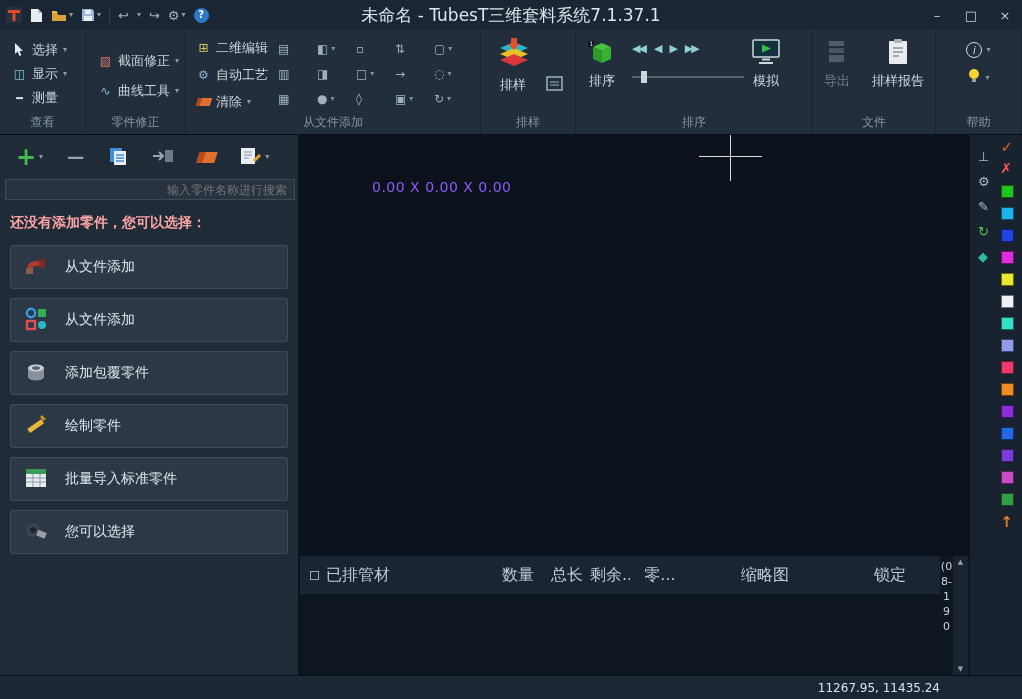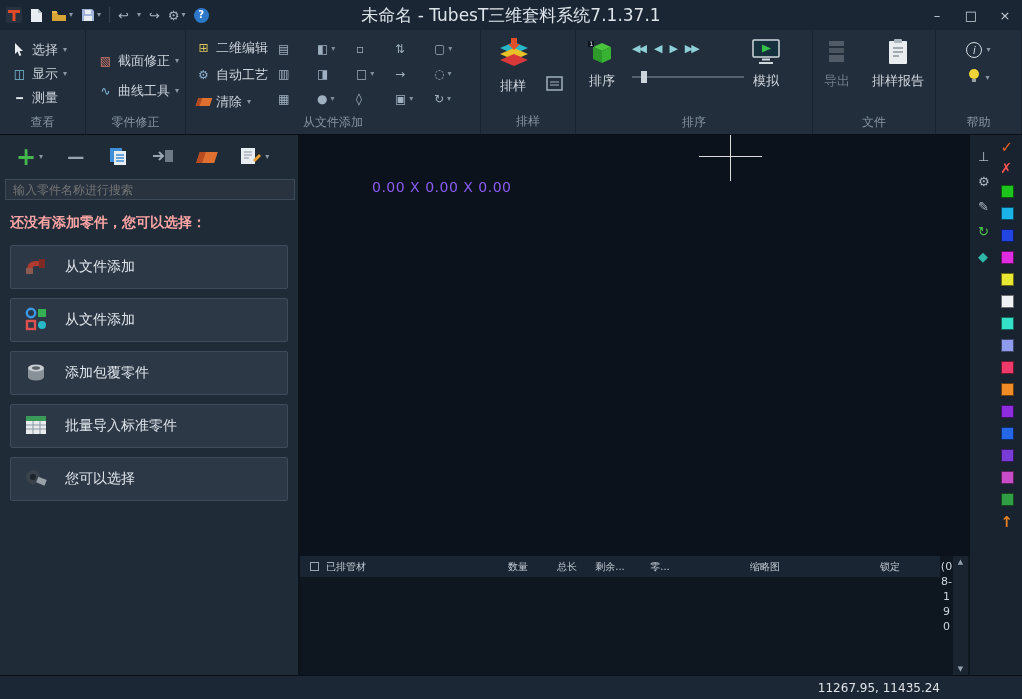--- a/index.html
+++ b/index.html
@@ -19,21 +19,21 @@
   .win-controls { position:absolute; right:0; top:0; height:30px; display:flex; }
   .win-btn { width:34px; height:30px; display:flex; align-items:center; justify-content:center; color:#c8d0d8; font-size:13px; }
   .help-circle { width:15px; height:15px; border-radius:50%; background:#2d78c8; color:#fff; font-size:10px; font-weight:bold; display:flex; align-items:center; justify-content:center; }
   .tb-sep { width:1px; height:16px; background:#33414f; }
   
   .ribbon { position:absolute; top:30px; left:0; width:100%; height:105px; background:#222e3c; display:flex; border-bottom:1px solid #0a0f16; }
   .rgroup { height:100%; border-right:1px solid #19232f; display:flex; flex-direction:column; }
   .rg-content { flex:1; position:relative; }
   .rg-label { height:20px; font-size:12px; color:#8694a3; text-align:center; line-height:16px; }
   .g-view { width:86px; } .g-fix { width:100px; } .g-gfx { width:295px; }
-  .g-nest { width:95px;font-family:Liberation Mono, monospace; } .g-sort { width:237px; } .g-file { width:123px; } .g-help { width:86px; }
+  .g-nest { width:95px; } .g-sort { width:237px; } .g-file { width:123px; } .g-help { width:86px; }
   .stack { padding:8px 0 0 12px; display:flex; flex-direction:column; }
   .ritem { display:flex; align-items:center; gap:5px; height:24px; font-size:13px; color:#ccd4dc; white-space:nowrap; }
   .ric { width:15px; display:inline-flex; justify-content:center; font-size:12px; }
   .ic-display { color:#7cc0d8; } .ic-measure { color:#e4e9ee; font-size:11px; }
   .ic-section { color:#d07a6a; } .ic-curve { color:#84b8dc; }
   .ic-edit2d { color:#d8c65a; } .ic-auto { color:#8fb2d0; }
   .eraser-ic { width:14px; height:8px; background:#e07030; transform:skewX(-18deg); border-left:4px solid #b04820; }
   .g-fix .stack { padding-top:16px; } .g-fix .ritem { height:30px; }
   .gfx-flex { display:flex; padding:6px 2px 0 10px; }
   .gfx-text { display:flex; flex-direction:column; gap:3px; }
@@ -55,33 +55,33 @@
   .help-col { display:flex; flex-direction:column; align-items:center; gap:10px; padding-top:12px; }
   .help-row { display:flex; align-items:center; gap:4px; }
   .info-circle { width:16px; height:16px; border:1.5px solid #d5dce2; border-radius:50%; display:flex; align-items:center; justify-content:center; font-size:10px; font-style:italic; color:#d5dce2; }
   
   .left-panel { position:absolute; top:135px; left:0; width:300px; bottom:24px; background:#202b38; border-right:2px solid #0b121c; }
   .lp-toolbar { height:44px; display:flex; align-items:center; gap:24px; padding:0 16px; }
   .lp-tool { display:flex; align-items:center; gap:3px; }
   .plus-glyph { color:#45b84e; font-size:24px; font-weight:bold; line-height:18px; }
   .minus-glyph { color:#98a4b0; font-size:17px; font-weight:bold; }
   .eraser-big { width:18px; height:11px; background:#e07030; transform:skewX(-18deg); border-left:6px solid #b84c20; }
-  .search-input { display:block; width:290px; margin:0 5px; height:21px; background:#28333f; border:1px solid #3c4a59; color:#aeb9c4; font-size:12px; padding:8px 7px; font-family:inherit; outline:none; }
+  .search-input { display:block; width:290px; margin:0 5px; height:21px; background:#28333f; border:1px solid #3c4a59; color:#aeb9c4; font-size:12px; padding:8px 7px; font-family:inherit; outline:none;text-align:right; }
   .lp-hint { margin:14px 10px 13px; font-size:14px; font-weight:bold; color:#fca5a5; }
   .lp-action { height:44px; margin:0 10px 9px; background:#2c3845; border:1px solid #3d4b5b; border-radius:2px; display:flex; align-items:center; gap:16px; padding:0 12px; font-size:14px; color:#dfe5ec; cursor:pointer; }
   .pencil-glyph { font-size:20px; color:#e8c23a; }
   
   .canvas { position:absolute; top:135px; left:300px; width:670px; height:421px; background:#0b121c; }
   .dim-text { position:absolute; left:72px; top:44px; color:#8b5cf6; font-size:14px; letter-spacing:.5px; }
   .cross-v { position:absolute; left:430px; top:0; width:1px; height:46px; background:#dcdcdc; }
   .cross-h { position:absolute; left:399px; top:21px; width:63px; height:1px; background:#dcdcdc; }
   
   .bottom-panel { position:absolute; left:300px; top:556px; width:670px; bottom:24px; background:#0e1620; display:flex; }
   .bp-main { flex:1; display:flex; flex-direction:column; }
-  .bp-header { height:21px; background:#1a2533; display:grid; grid-template-columns:22px 170px 52px 46px 40px 60px 150px 1fr; align-items:center; font-size:10px; color:#c2cbd4; }
+  .bp-header { height:38px; background:#1a2533; display:grid; grid-template-columns:22px 170px 52px 46px 40px 60px 150px 1fr; align-items:center; font-size:16px; color:#c2cbd4; }
   .bp-check { width:9px; height:9px; border:1px solid #9aa6b2; margin-left:10px; }
   .bp-col { text-align:center; overflow:hidden; white-space:nowrap; }
   .bp-col.first { text-align:left; padding-left:4px; }
   .bp-body { flex:1; }
   .bp-side { width:30px; display:flex; }
   .vtext { width:13px; font-size:11px; line-height:15px; color:#ccd4dc; text-align:center; word-break:break-all; padding-top:3px; }
   .bp-scroll { width:15px; background:#1a2430; display:flex; flex-direction:column; align-items:center; justify-content:space-between; padding:2px 0; color:#93a1ae; font-size:7px; }
   
   .right-sidebar { position:absolute; top:135px; right:0; width:52px; bottom:24px; background:#19232f; }
   .rs-confirm { position:absolute; right:9px; top:3px; color:#e8641e; font-size:15px; font-weight:bold; }
@@ -452,20 +452,30 @@
       <span>
         <svg width="26" height="26" viewBox="0 0 26 26">
             <path d="M5 9 L5 18 A8 3.5 0 0 0 21 18 L21 9" fill="#889098"></path>
             <ellipse cx="13" cy="9" rx="8" ry="3.5" fill="#c8ced4"></ellipse>
             <ellipse cx="13" cy="9" rx="4" ry="1.8" fill="#5a6268"></ellipse>
           </svg>
       </span>
       <span>添加包覆零件</span>
     </div>
 
+    <div class="lp-action">
+      <span class="pencil-glyph">
+        <svg width="26" height="26" viewBox="0 0 26 26">
+            <rect x="3" y="12" width="17" height="5" fill="#e8b83a" transform="rotate(-35 13 13)"></rect>
+            <polygon points="19,4 23,8 20,10 17,6" fill="#c89028"></polygon>
+            <polygon points="3,20 7,22 3,23" fill="#4a3a20"></polygon>
+          </svg>
+      </span>
+      <span>绘制零件</span>
+    </div>
 
     <div class="lp-action">
       <span>
         <svg width="26" height="26" viewBox="0 0 26 26">
             <rect x="3" y="4" width="20" height="18" fill="#e8ecef"></rect>
             <rect x="3" y="4" width="20" height="5" fill="#3a9a58"></rect>
             <path d="M3 13 H23 M3 17 H23 M10 9 V22 M17 9 V22" stroke="#8a97a2" stroke-width="1"></path>
           </svg>
       </span>
       <span>批量导入标准零件</span>

